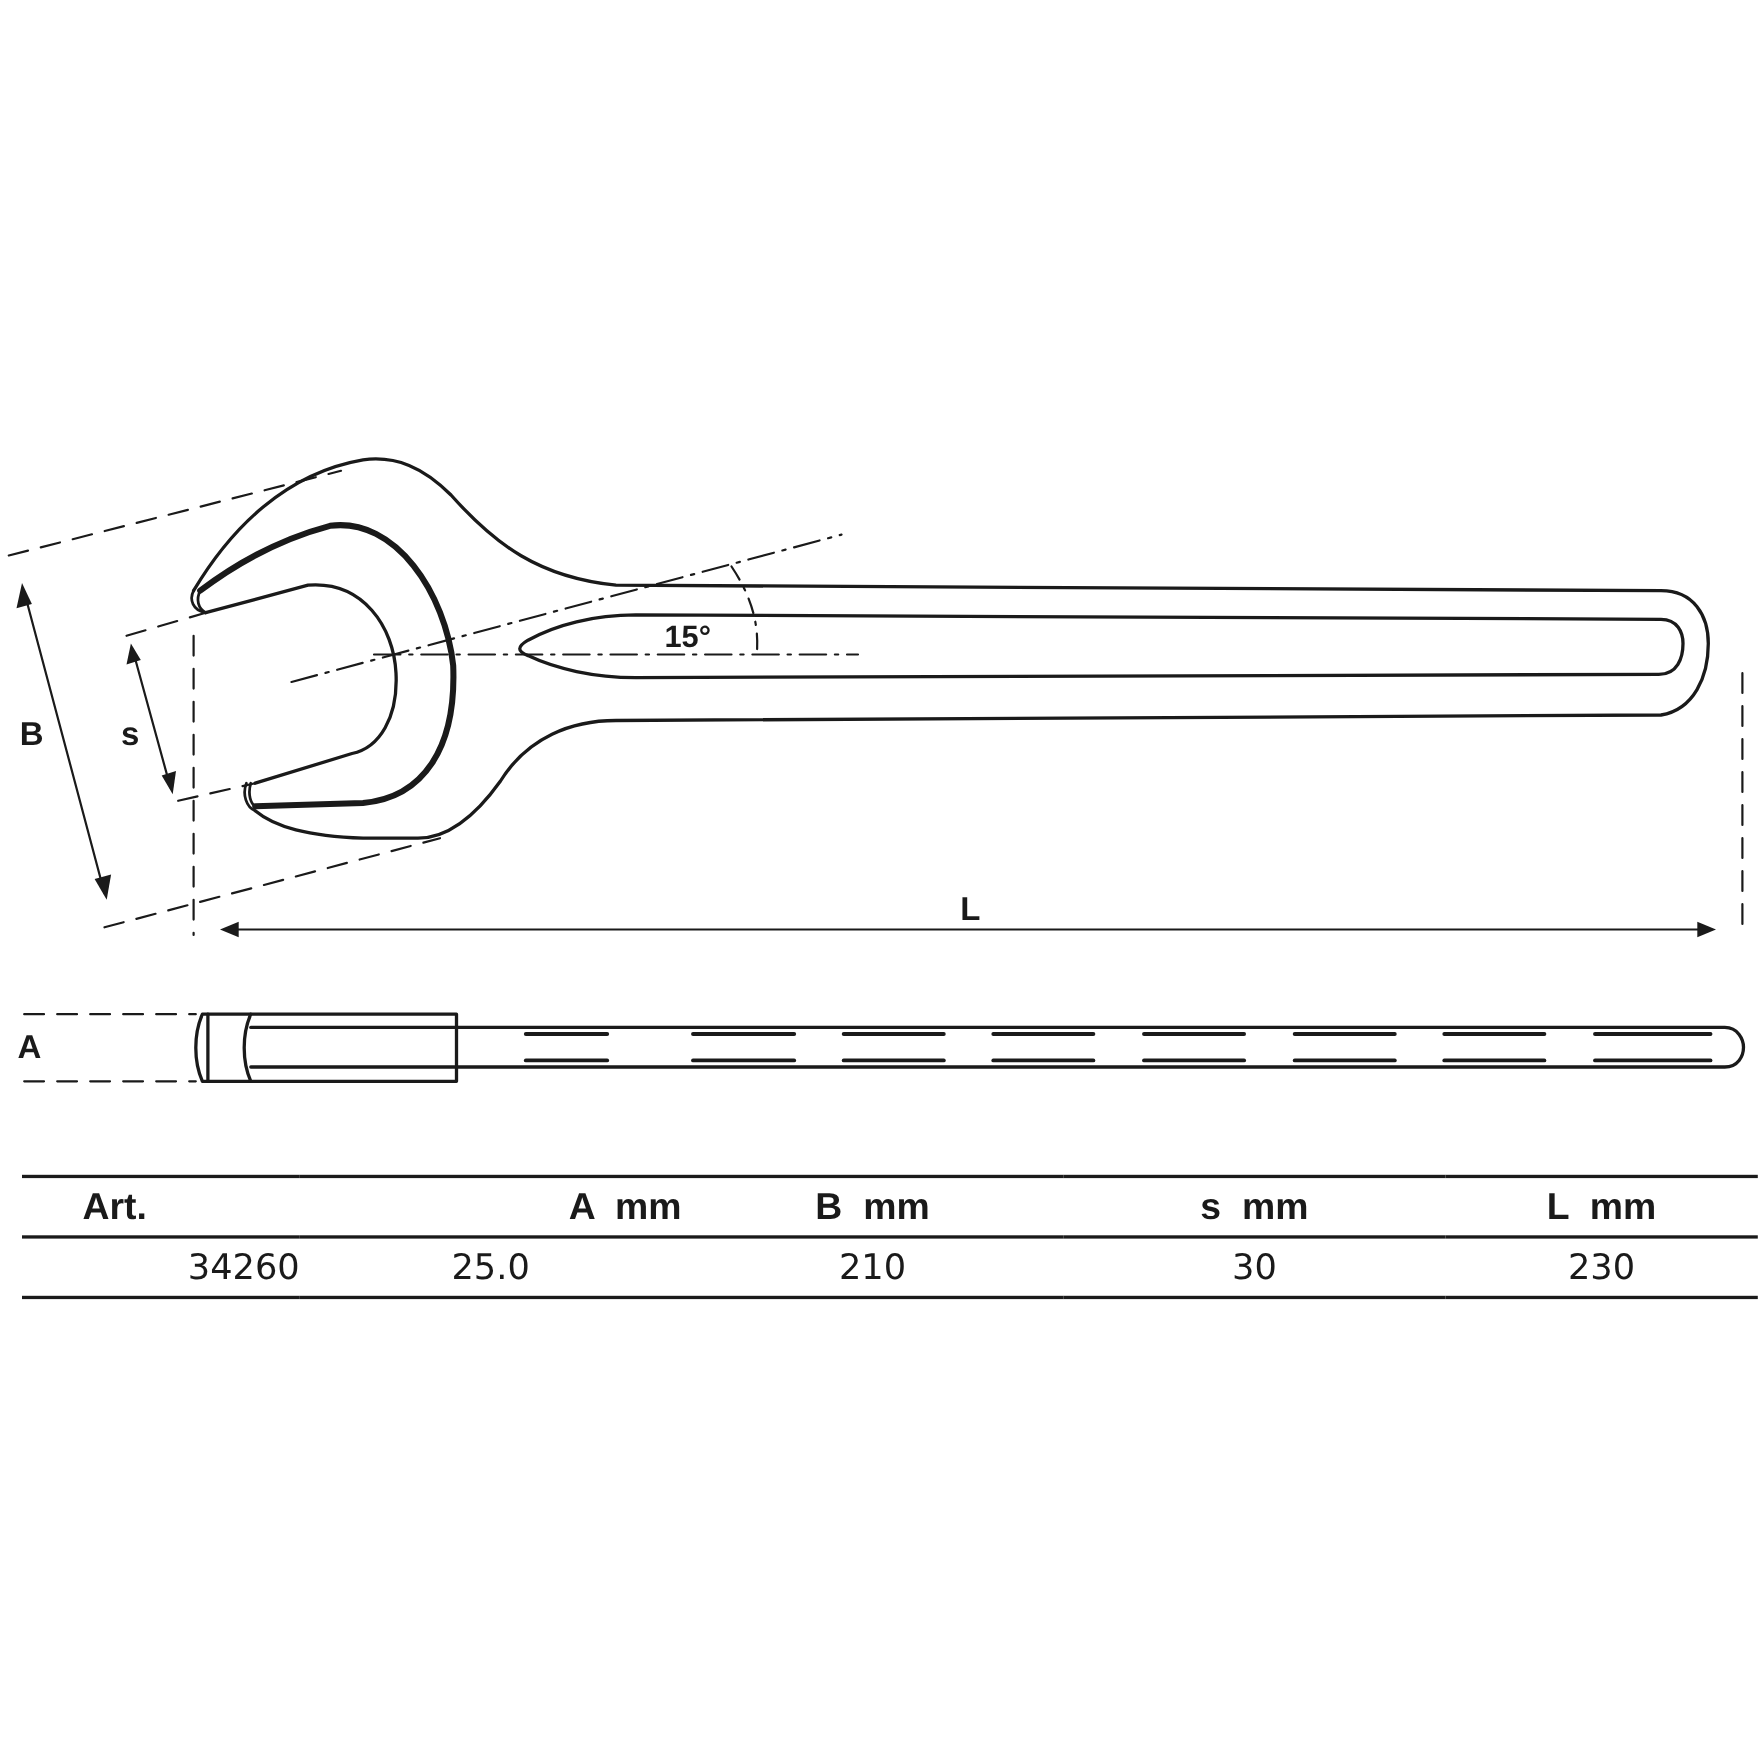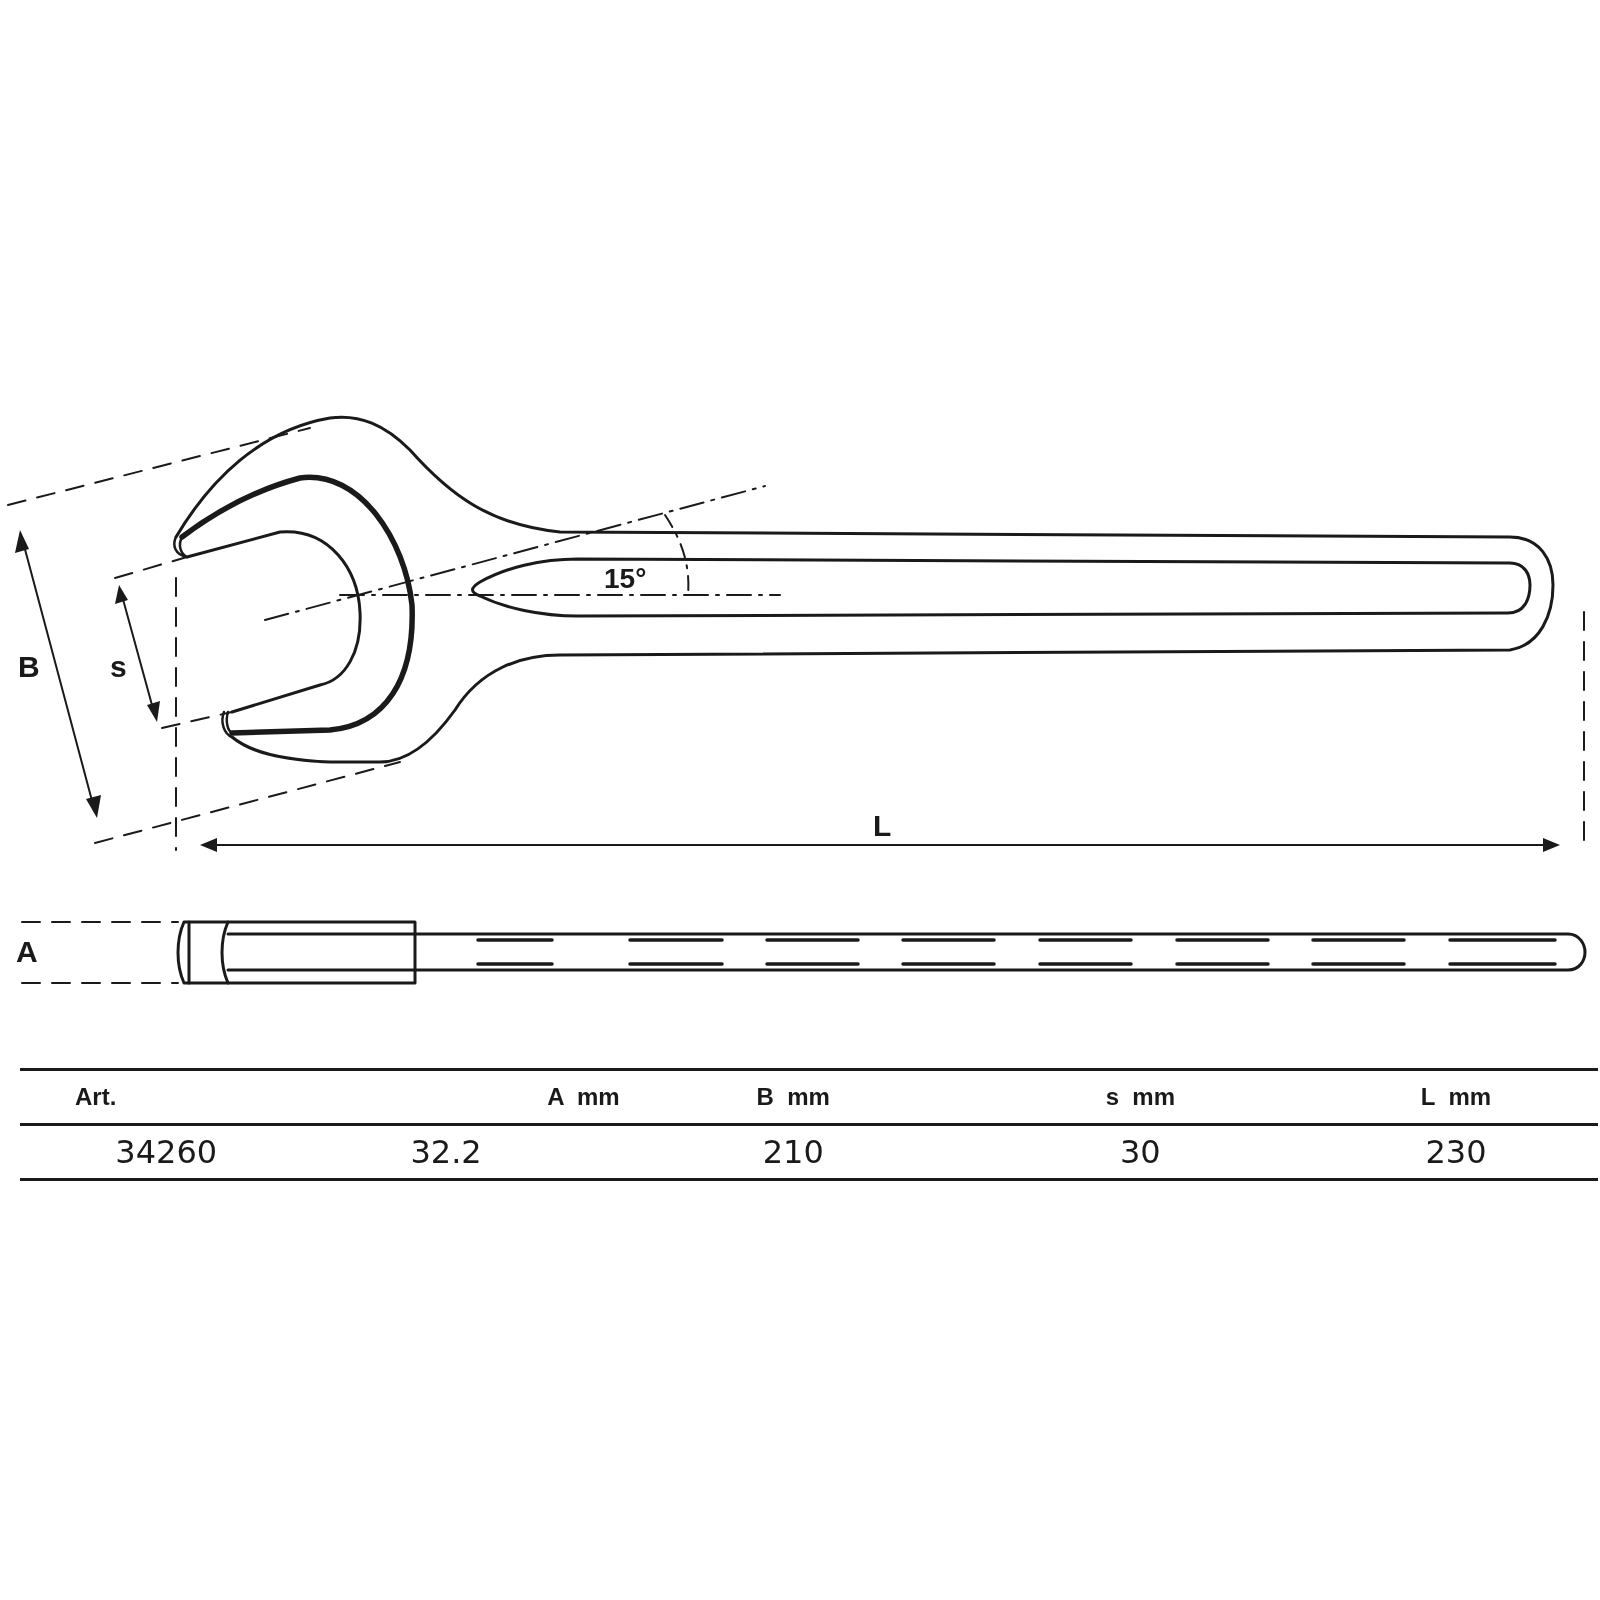--- a/index.html
+++ b/index.html
@@ -1,21 +1,21 @@
 <!DOCTYPE html>
 <html><head>
   <meta charset="utf-8">
   <style>
     html, body { margin: 0; padding: 0; background: #ffffff; }
     body { width: 1600px; height: 1600px; position: relative; overflow: hidden; font-family: "Liberation Sans", sans-serif; color: #1a1a1a; }
     #drawing { position: absolute; left: 0; top: 0; width: 1600px; height: 1000px; }
     .lbl { font-family: "Liberation Sans", sans-serif; font-weight: bold; fill: #1a1a1a; }
     #spec-table { position: absolute; left: 20px; top: 1068px; width: 1578px; border-collapse: collapse; }
     #spec-table th, #spec-table td { text-align: center; padding: 0; }
-    #spec-table th { font-family: "Liberation Sans", sans-serif; font-weight: bold; font-size: 24px; height: 52px; border-top: 3px solid #1a1a1a; border-bottom: 3px solid #1a1a1a; vertical-align: middle; }
+    #spec-table th { font-family: "Liberation Sans", sans-serif; font-weight: bold; font-size: 34px; height: 52px; border-top: 3px solid #1a1a1a; border-bottom: 3px solid #1a1a1a; vertical-align: middle; }
     #spec-table td { font-family: "DejaVu Sans", sans-serif; font-size: 32px; font-weight: normal; height: 52px; border-bottom: 3px solid #1a1a1a; vertical-align: middle; }
   </style>
 </head>
 <body>
 
 <svg id="drawing" viewBox="0 0 1600 1000" xmlns="http://www.w3.org/2000/svg">
   <g fill="none" stroke="#1a1a1a" stroke-linecap="round" stroke-linejoin="round">
 
     <g>
 
@@ -132,20 +132,20 @@
     <tr>
       <th style="width:16%; text-align:left; padding-left:55px;">Art.</th>
       <th style="width:22%; white-space:pre;text-align:right;">A  mm</th>
       <th style="width:22%; white-space:pre;">B  mm</th>
       <th style="width:22%; white-space:pre;">s  mm</th>
       <th style="width:18%; white-space:pre;">L  mm</th>
     </tr>
   </thead>
   <tbody>
     <tr>
-      <td style="text-align:center; padding-left:40px;">34260</td>
-      <td>32.2</td>
+      <td style="text-align:right; padding-left:40px;">34260</td>
+      <td>25.0</td>
       <td>210</td>
       <td>30</td>
       <td>230</td>
     </tr>
   </tbody>
 </table>
 
 </body></html>

